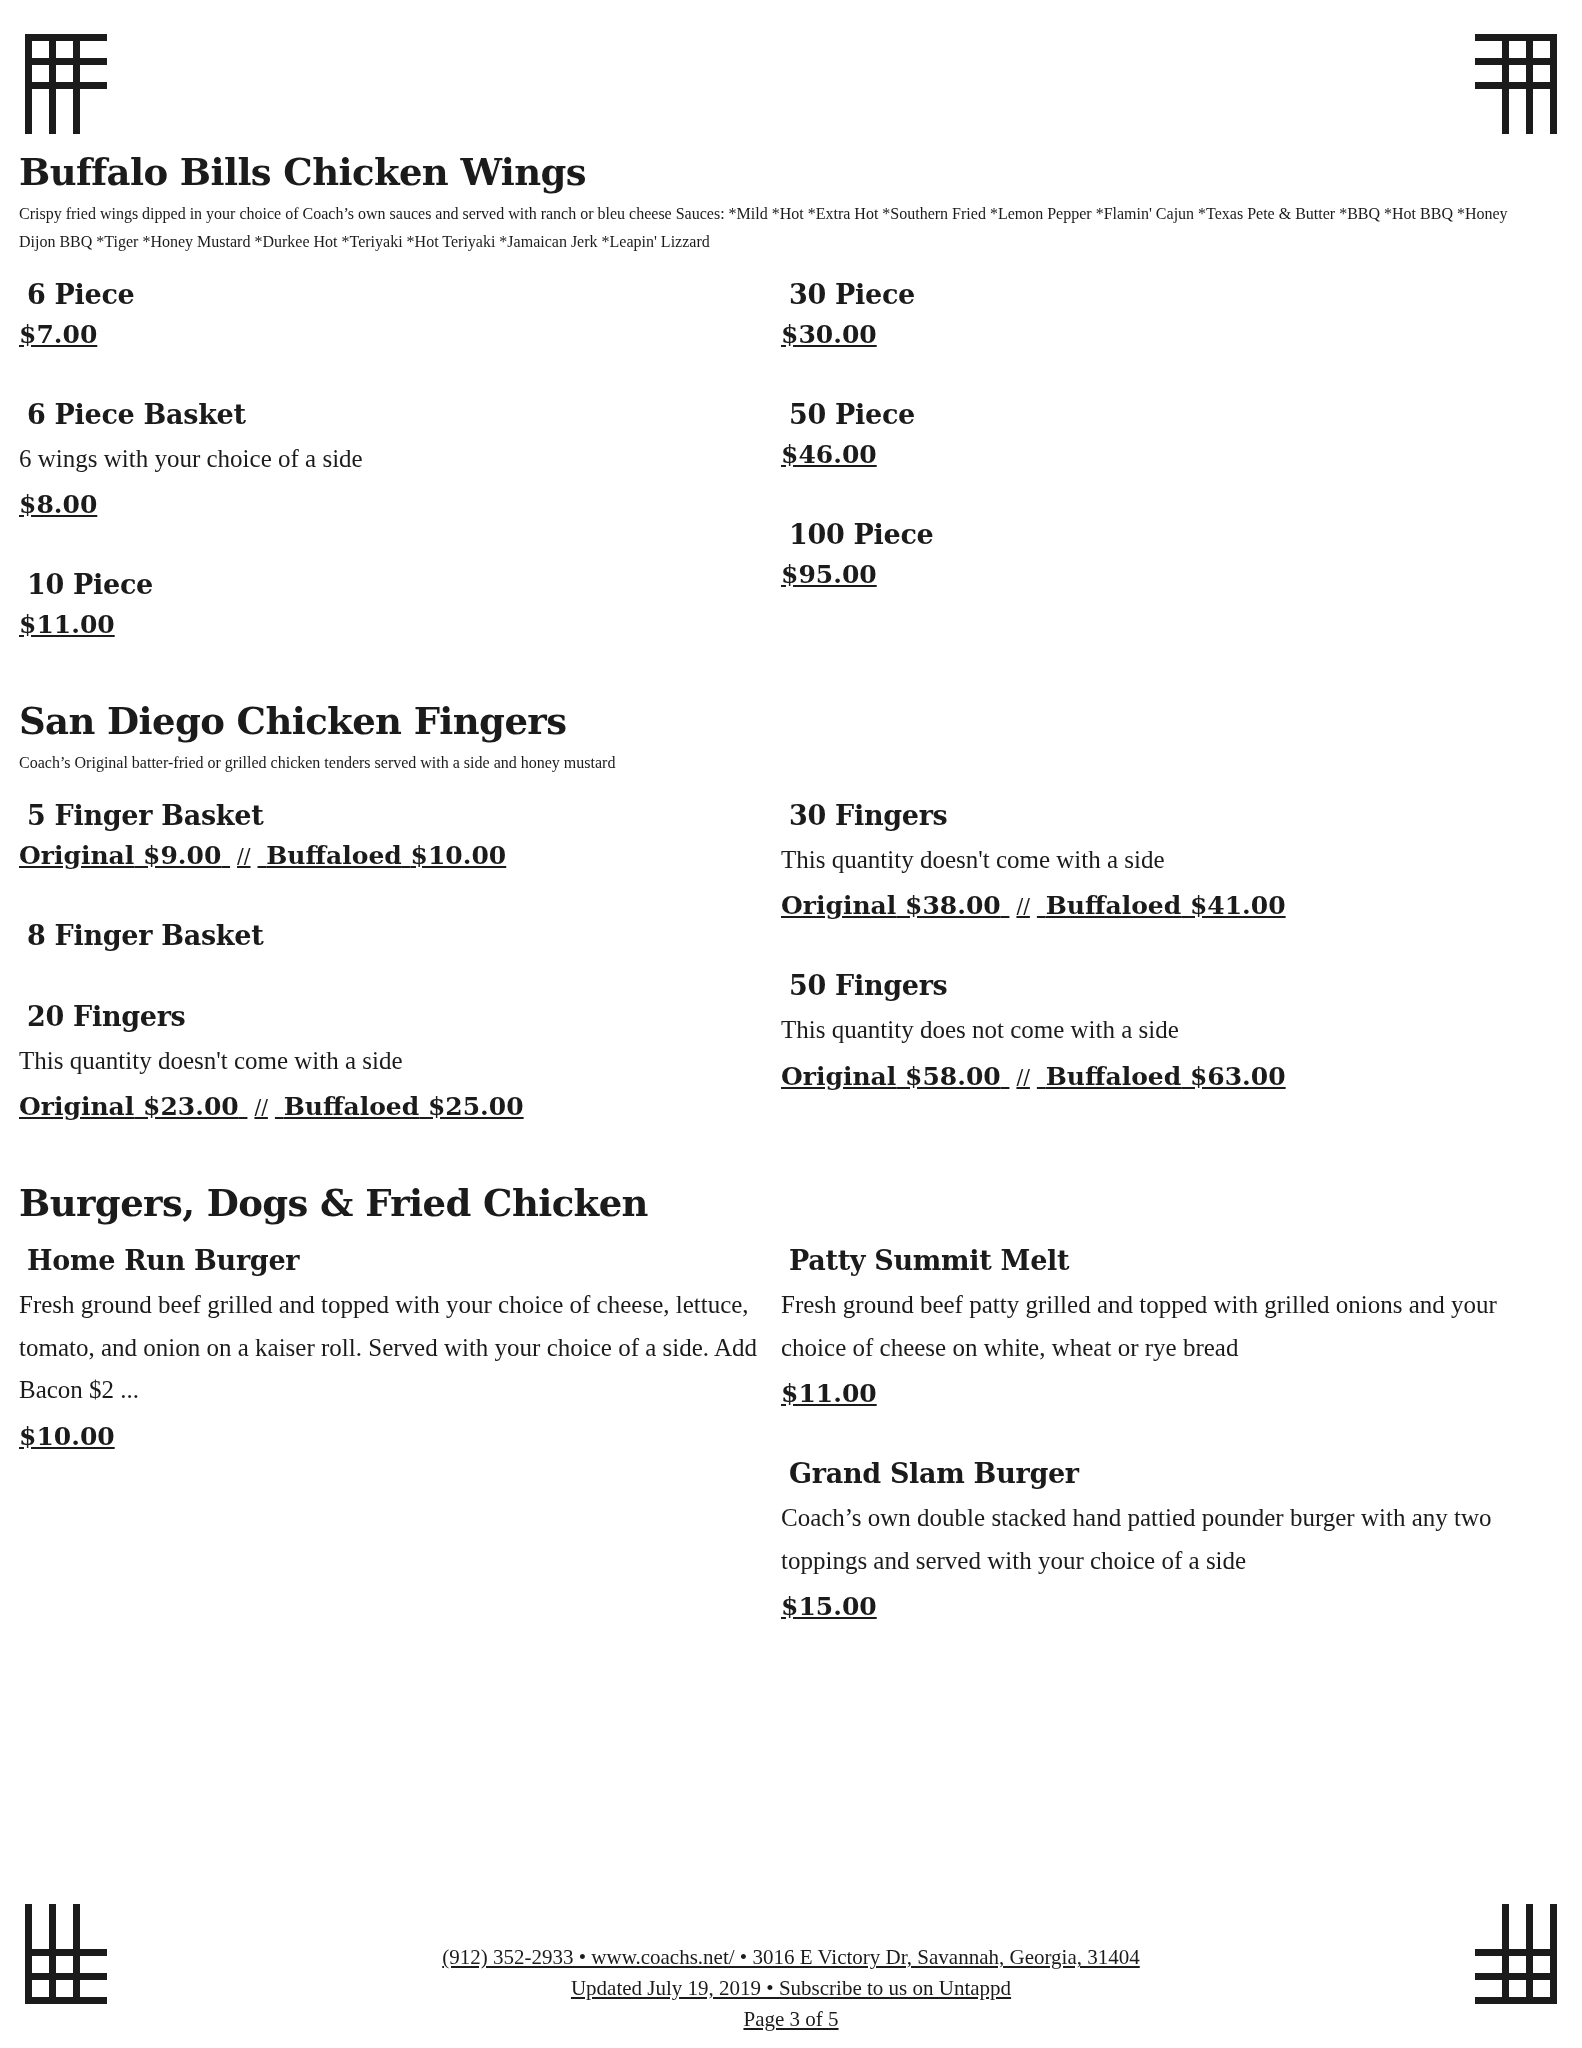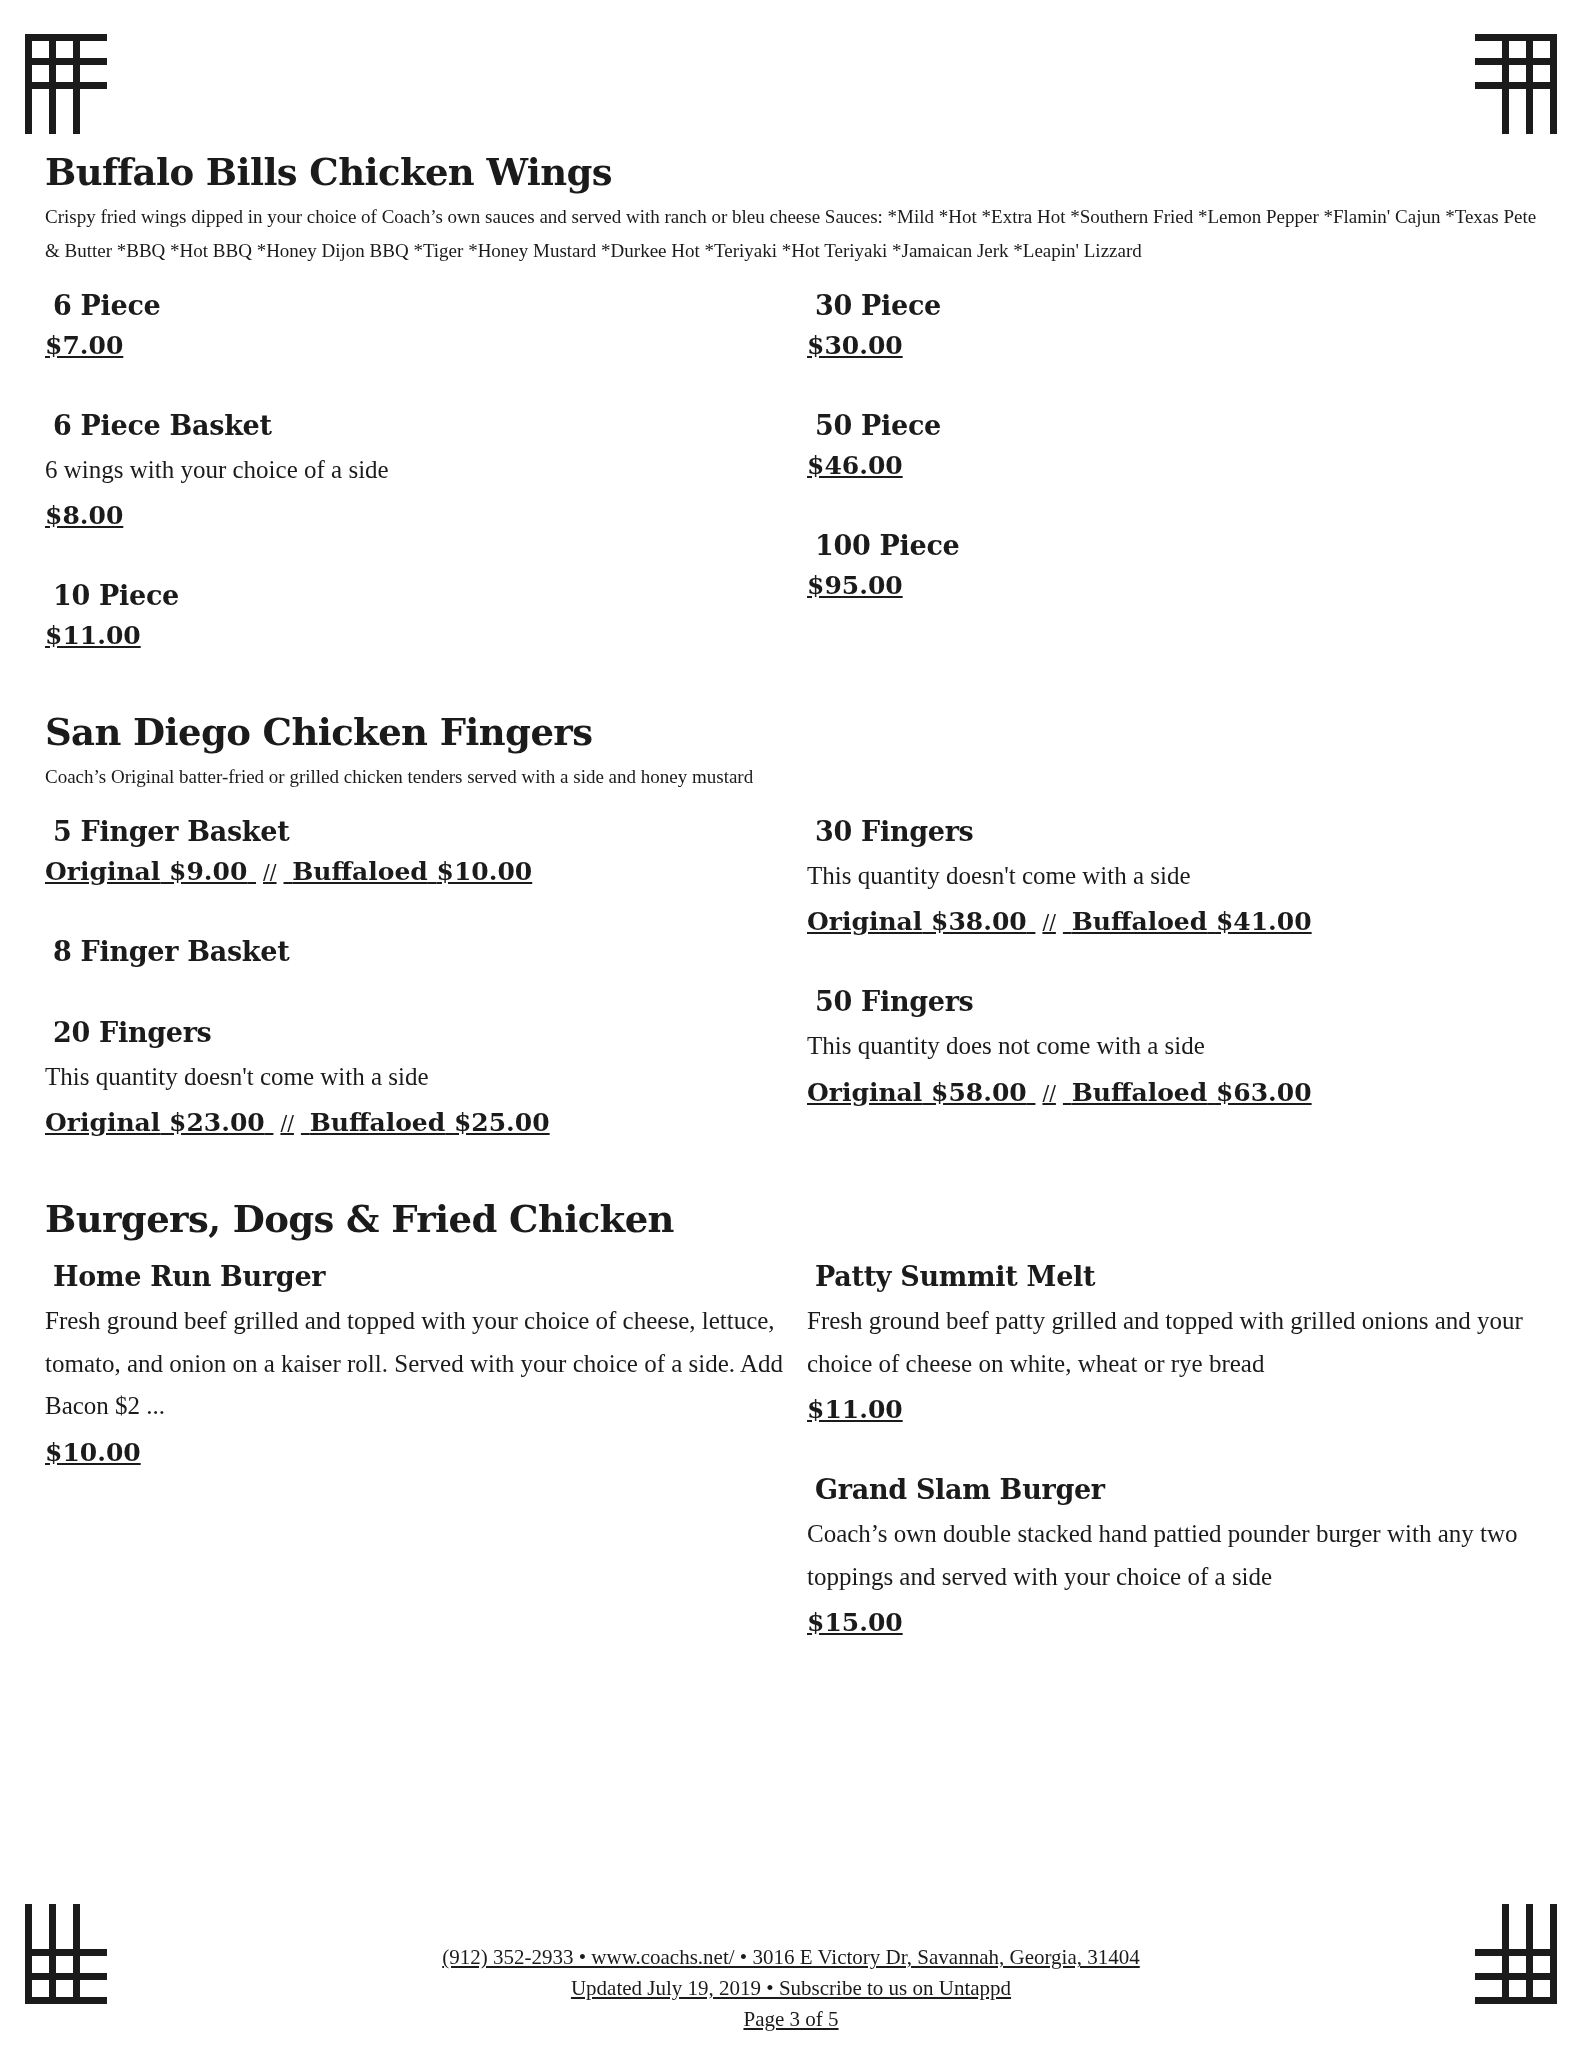--- a/index.html
+++ b/index.html
@@ -11,32 +11,32 @@
     font-family: "Liberation Serif", serif;
     position: relative;
     overflow: hidden;
   }
   .ornament { position: absolute; }
   .ornament.tl { left: 25px;  top: 34px; }
   .ornament.tr { right: 25px; top: 34px; transform: scaleX(-1); }
   .ornament.bl { left: 25px;  bottom: 44px; transform: scaleY(-1); }
   .ornament.br { right: 25px; bottom: 44px; transform: scale(-1,-1); }
 
-  .content { padding: 150px 43px 0 45px; }
+  .content { padding: 150px 43px 0 19px; }
 
   .menu-section { margin: 0 0 10px 0; }
   .section-title {
     font-family: "DejaVu Serif", "Liberation Serif", serif;
     font-size: 37px;
     font-weight: 700;
     letter-spacing: -0.6px;
     margin: 0 0 6px 0;
   }
   .section-desc {
-    font-size: 19px;
+    font-size: 16px;
     line-height: 1.78;
     margin: 0 0 22px 0;
     max-width: 1500px;
   }
   .title-gap { margin-bottom: 20px; }
 
   .columns { display: grid; grid-template-columns: 762px 1fr; }
   .col { min-width: 0; }
 
   .menu-item { margin: 0 0 50px 0; }

